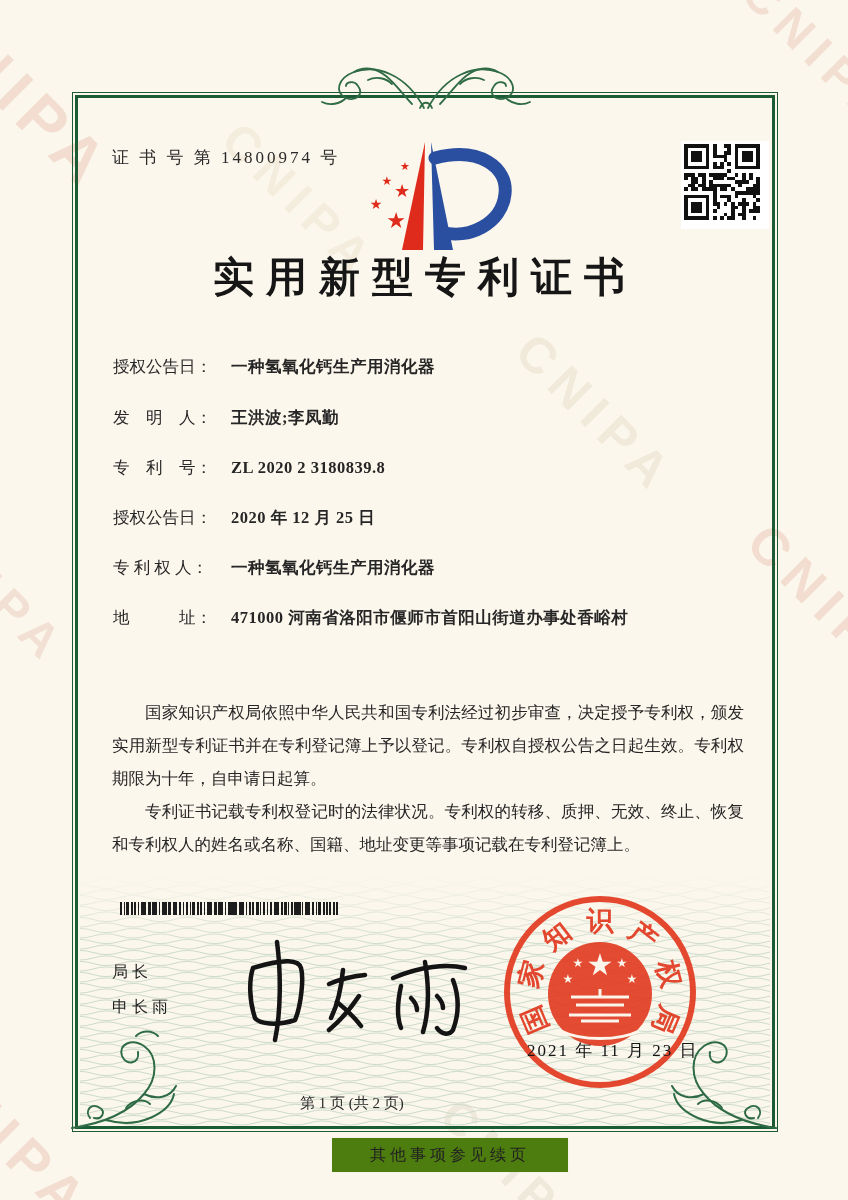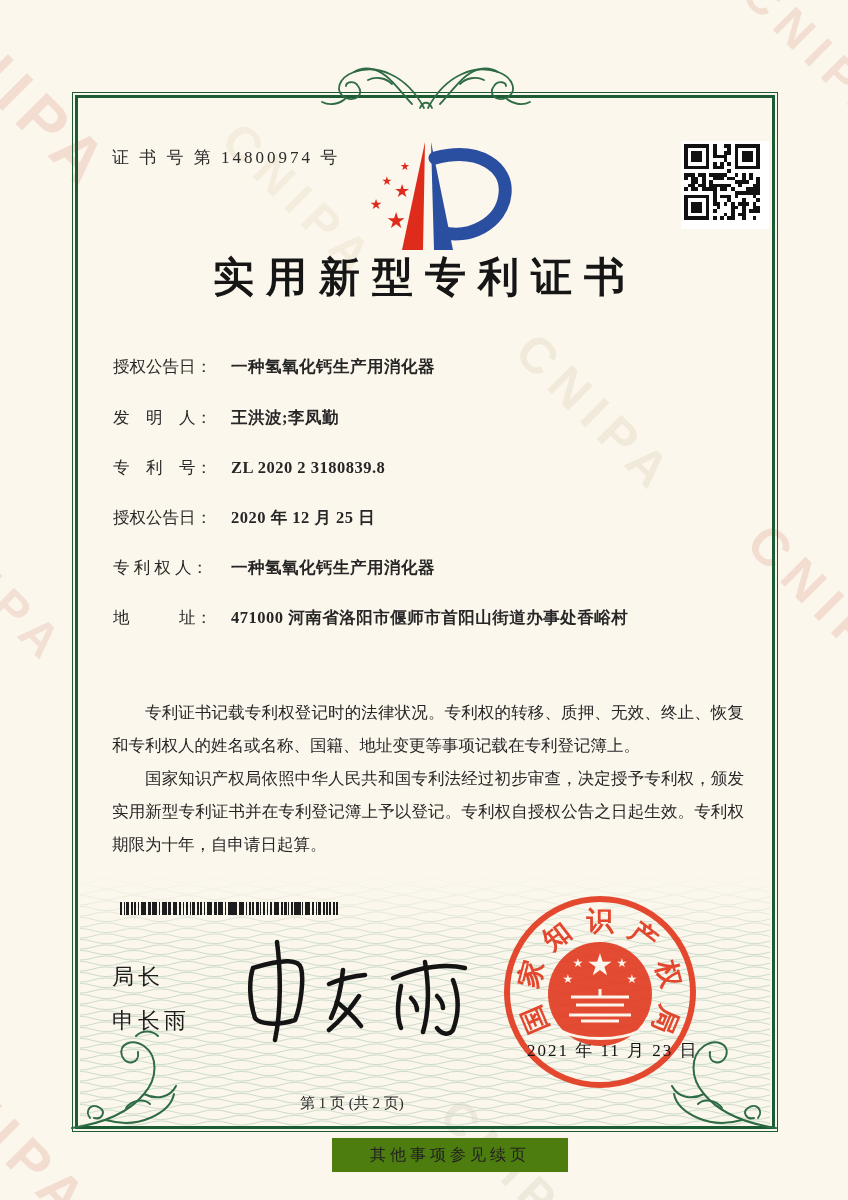--- a/index.html
+++ b/index.html
@@ -47,21 +47,21 @@
     font-size:16.5px;line-height:33px;text-align:justify;color:#262626;
   }
   .body-text p{margin:0;text-indent:2em;}
   .barcode{
     position:absolute;left:120px;top:902px;width:220px;height:13px;z-index:4;
     background-image:
       repeating-linear-gradient(90deg,#1d1d1d 0 1.5px,rgba(0,0,0,0) 1.5px 3.5px),
       repeating-linear-gradient(90deg,#1d1d1d 0 1px,rgba(0,0,0,0) 1px 6px),
       repeating-linear-gradient(90deg,#1d1d1d 0 2px,rgba(0,0,0,0) 2px 11px);
   }
-  .director{position:absolute;left:112px;top:962px;z-index:4;font-size:22px;letter-spacing:4px;color:#1e1e1e;}
+  .director{position:absolute;left:112px;top:962px;z-index:4;font-size:16px;letter-spacing:4px;color:#1e1e1e;}
   .director div{margin-bottom:14px;}
   .signature{position:absolute;left:225px;top:928px;width:250px;height:118px;z-index:4;}
   .seal{position:absolute;left:501px;top:893px;width:198px;height:198px;z-index:5;}
   .seal-date{
     position:absolute;left:527px;top:1039px;z-index:6;font-size:17px;
     letter-spacing:2px;color:#141414;white-space:nowrap;
   }
   .page-number{position:absolute;left:300px;top:1094px;width:220px;text-align:left;font-size:15px;z-index:4;color:#2a2a2a;}
   .note-box{
     position:absolute;left:332px;top:1138px;width:236px;height:34px;z-index:4;
@@ -352,22 +352,22 @@
 <div class="row" style="top:557px">
   <span class="flabel">专 利 权 人：</span><span class="fvalue">一种氢氧化钙生产用消化器</span>
 </div>
 <div class="row" style="top:607px">
   <span class="flabel">地　　　址：</span><span class="fvalue">471000  河南省洛阳市偃师市首阳山街道办事处香峪村</span>
 </div>
 <div class="row" style="top:657px">
 </div>
 
 <div class="body-text">
+  <p>国家知识产权局依照中华人民共和国专利法经过初步审查，决定授予专利权，颁发实用新型专利证书并在专利登记簿上予以登记。专利权自授权公告之日起生效。专利权期限为十年，自申请日起算。</p>
   <p>专利证书记载专利权登记时的法律状况。专利权的转移、质押、无效、终止、恢复和专利权人的姓名或名称、国籍、地址变更等事项记载在专利登记簿上。</p>
-  <p>国家知识产权局依照中华人民共和国专利法经过初步审查，决定授予专利权，颁发实用新型专利证书并在专利登记簿上予以登记。专利权自授权公告之日起生效。专利权期限为十年，自申请日起算。</p>
 </div>
 
 <div class="barcode"></div>
 
 <div class="director">
   <div>局长</div>
   <div>申长雨</div>
 </div>
 
 <svg class="signature" viewBox="0 0 250 118">

